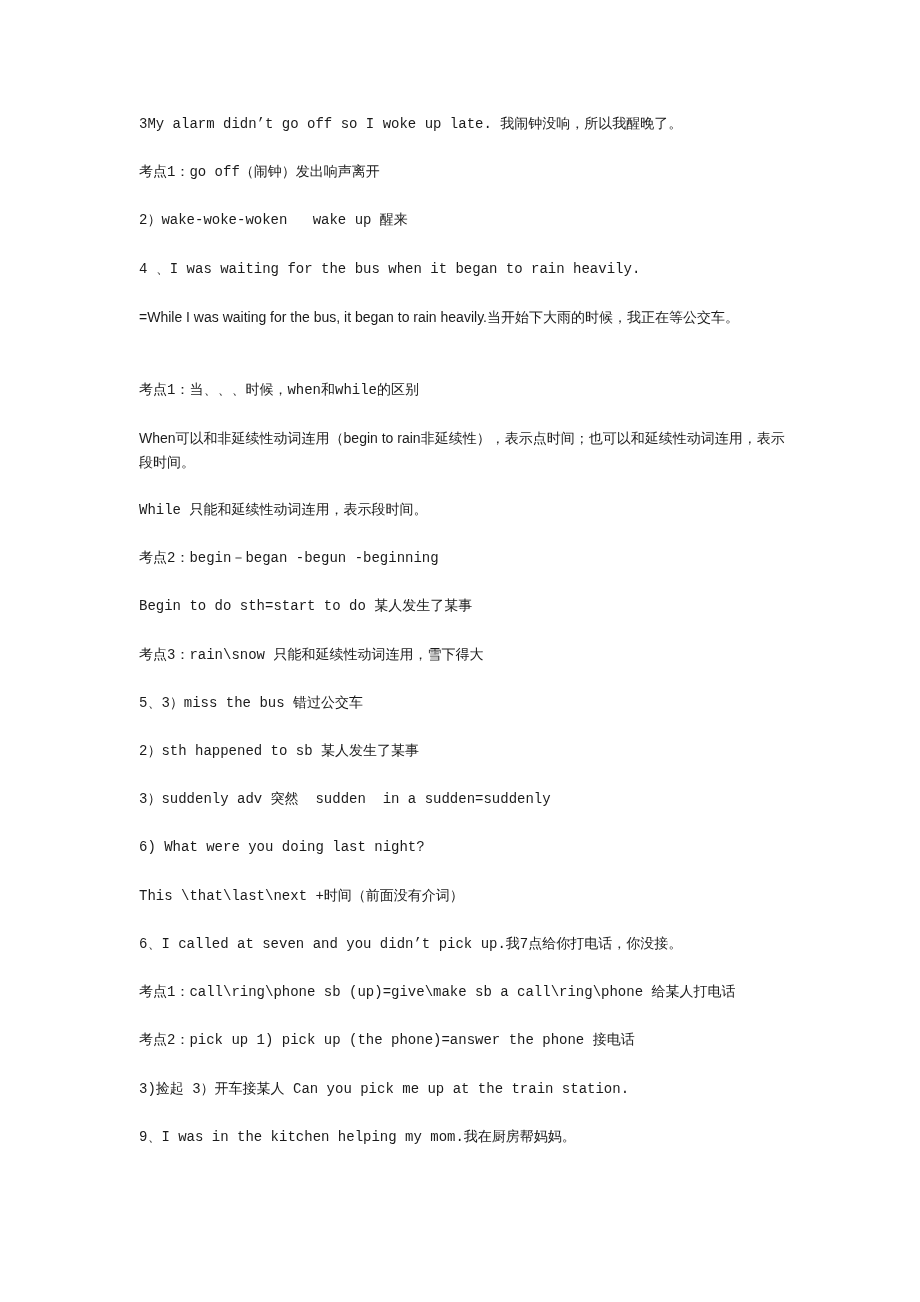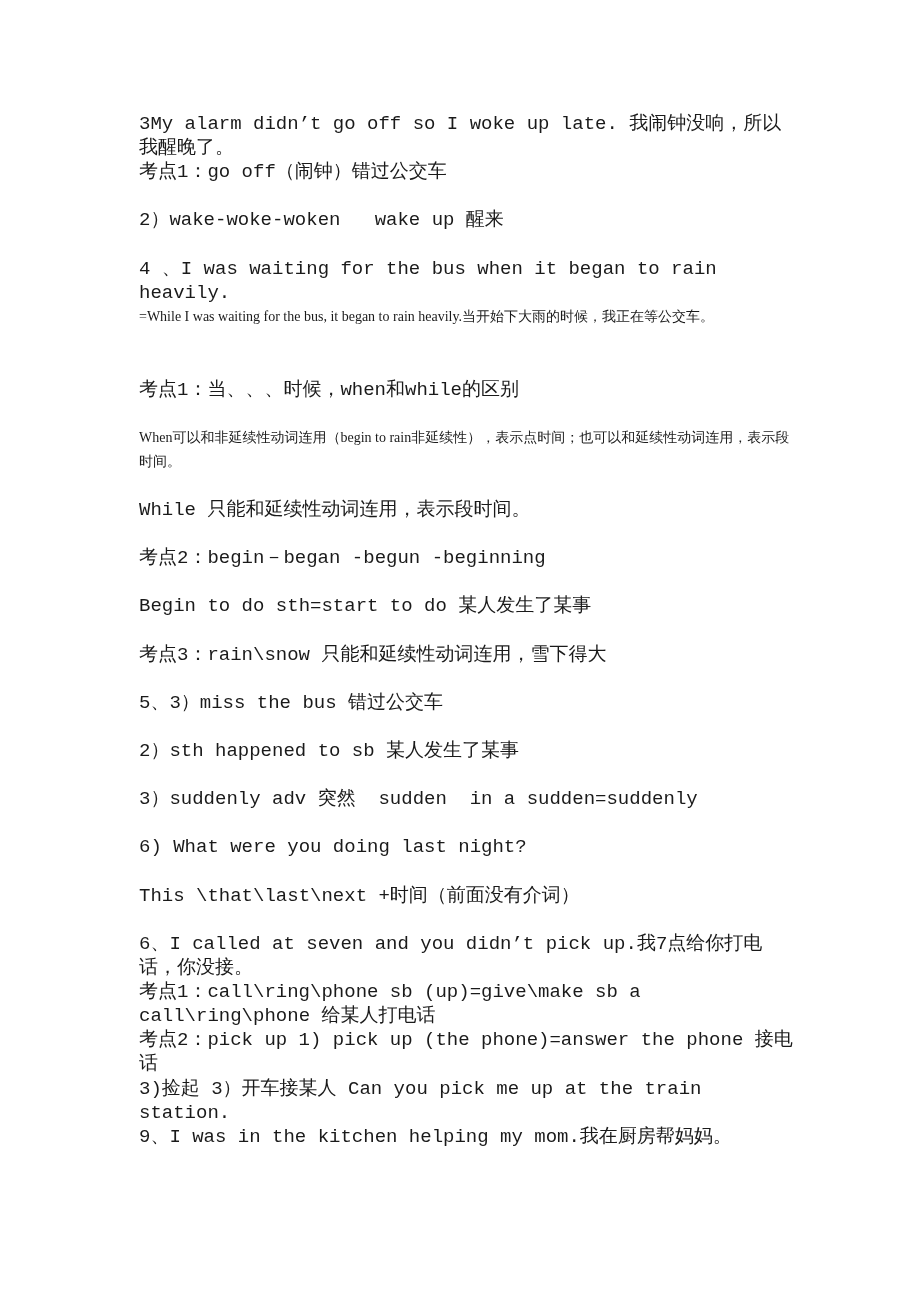--- a/index.html
+++ b/index.html
@@ -20,38 +20,38 @@
       left: 0;
       top: 0;
       width: 920px;
       height: 1302px;
       background: #ffffff;
     }
     .line {
       position: absolute;
       left: 139px;
       width: 660px;
-      font-size: 19px;
+      font-size: 14px;
       line-height: 24px;
       white-space: pre-wrap;
       letter-spacing: 0;
       font-family: "Liberation Mono", "DejaVu Sans Mono", monospace;
     }
     .line.wrap {
       width: 655px;
-      font-family: Liberation Serif, serif;
+      font-family: Liberation Sans, sans-serif;
       font-size: 14px;
     }
   </style>
 </head>
 <body>
 
 <div class="page">
   <div class="line" style="top:112px">3My alarm didn’t go off so I woke up late. 我闹钟没响，所以我醒晚了。</div>
-  <div class="line" style="top:160px">考点1：go off（闹钟）错过公交车</div>
+  <div class="line" style="top:160px">考点1：go off（闹钟）发出响声离开</div>
   <div class="line" style="top:208px">2）wake-woke-woken   wake up 醒来</div>
   <div class="line" style="top:257px">4 、I was waiting for the bus when it began to rain heavily.</div>
   <div class="line wrap" style="top:305px">=While I was waiting for the bus, it began to rain heavily.当开始下大雨的时候，我正在等公交车。</div>
   <div class="line" style="top:378px">考点1：当、、、时候，when和while的区别</div>
   <div class="line" style="top:498px">While 只能和延续性动词连用，表示段时间。</div>
   <div class="line wrap" style="top:426px">When可以和非延续性动词连用（begin to rain非延续性），表示点时间；也可以和延续性动词连用，表示段时间。</div>
   <div class="line" style="top:546px">考点2：begin－began -begun -beginning</div>
   <div class="line" style="top:594px">Begin to do sth=start to do 某人发生了某事</div>
   <div class="line" style="top:643px">考点3：rain\snow 只能和延续性动词连用，雪下得大</div>
   <div class="line" style="top:691px">5、3）miss the bus 错过公交车</div>

